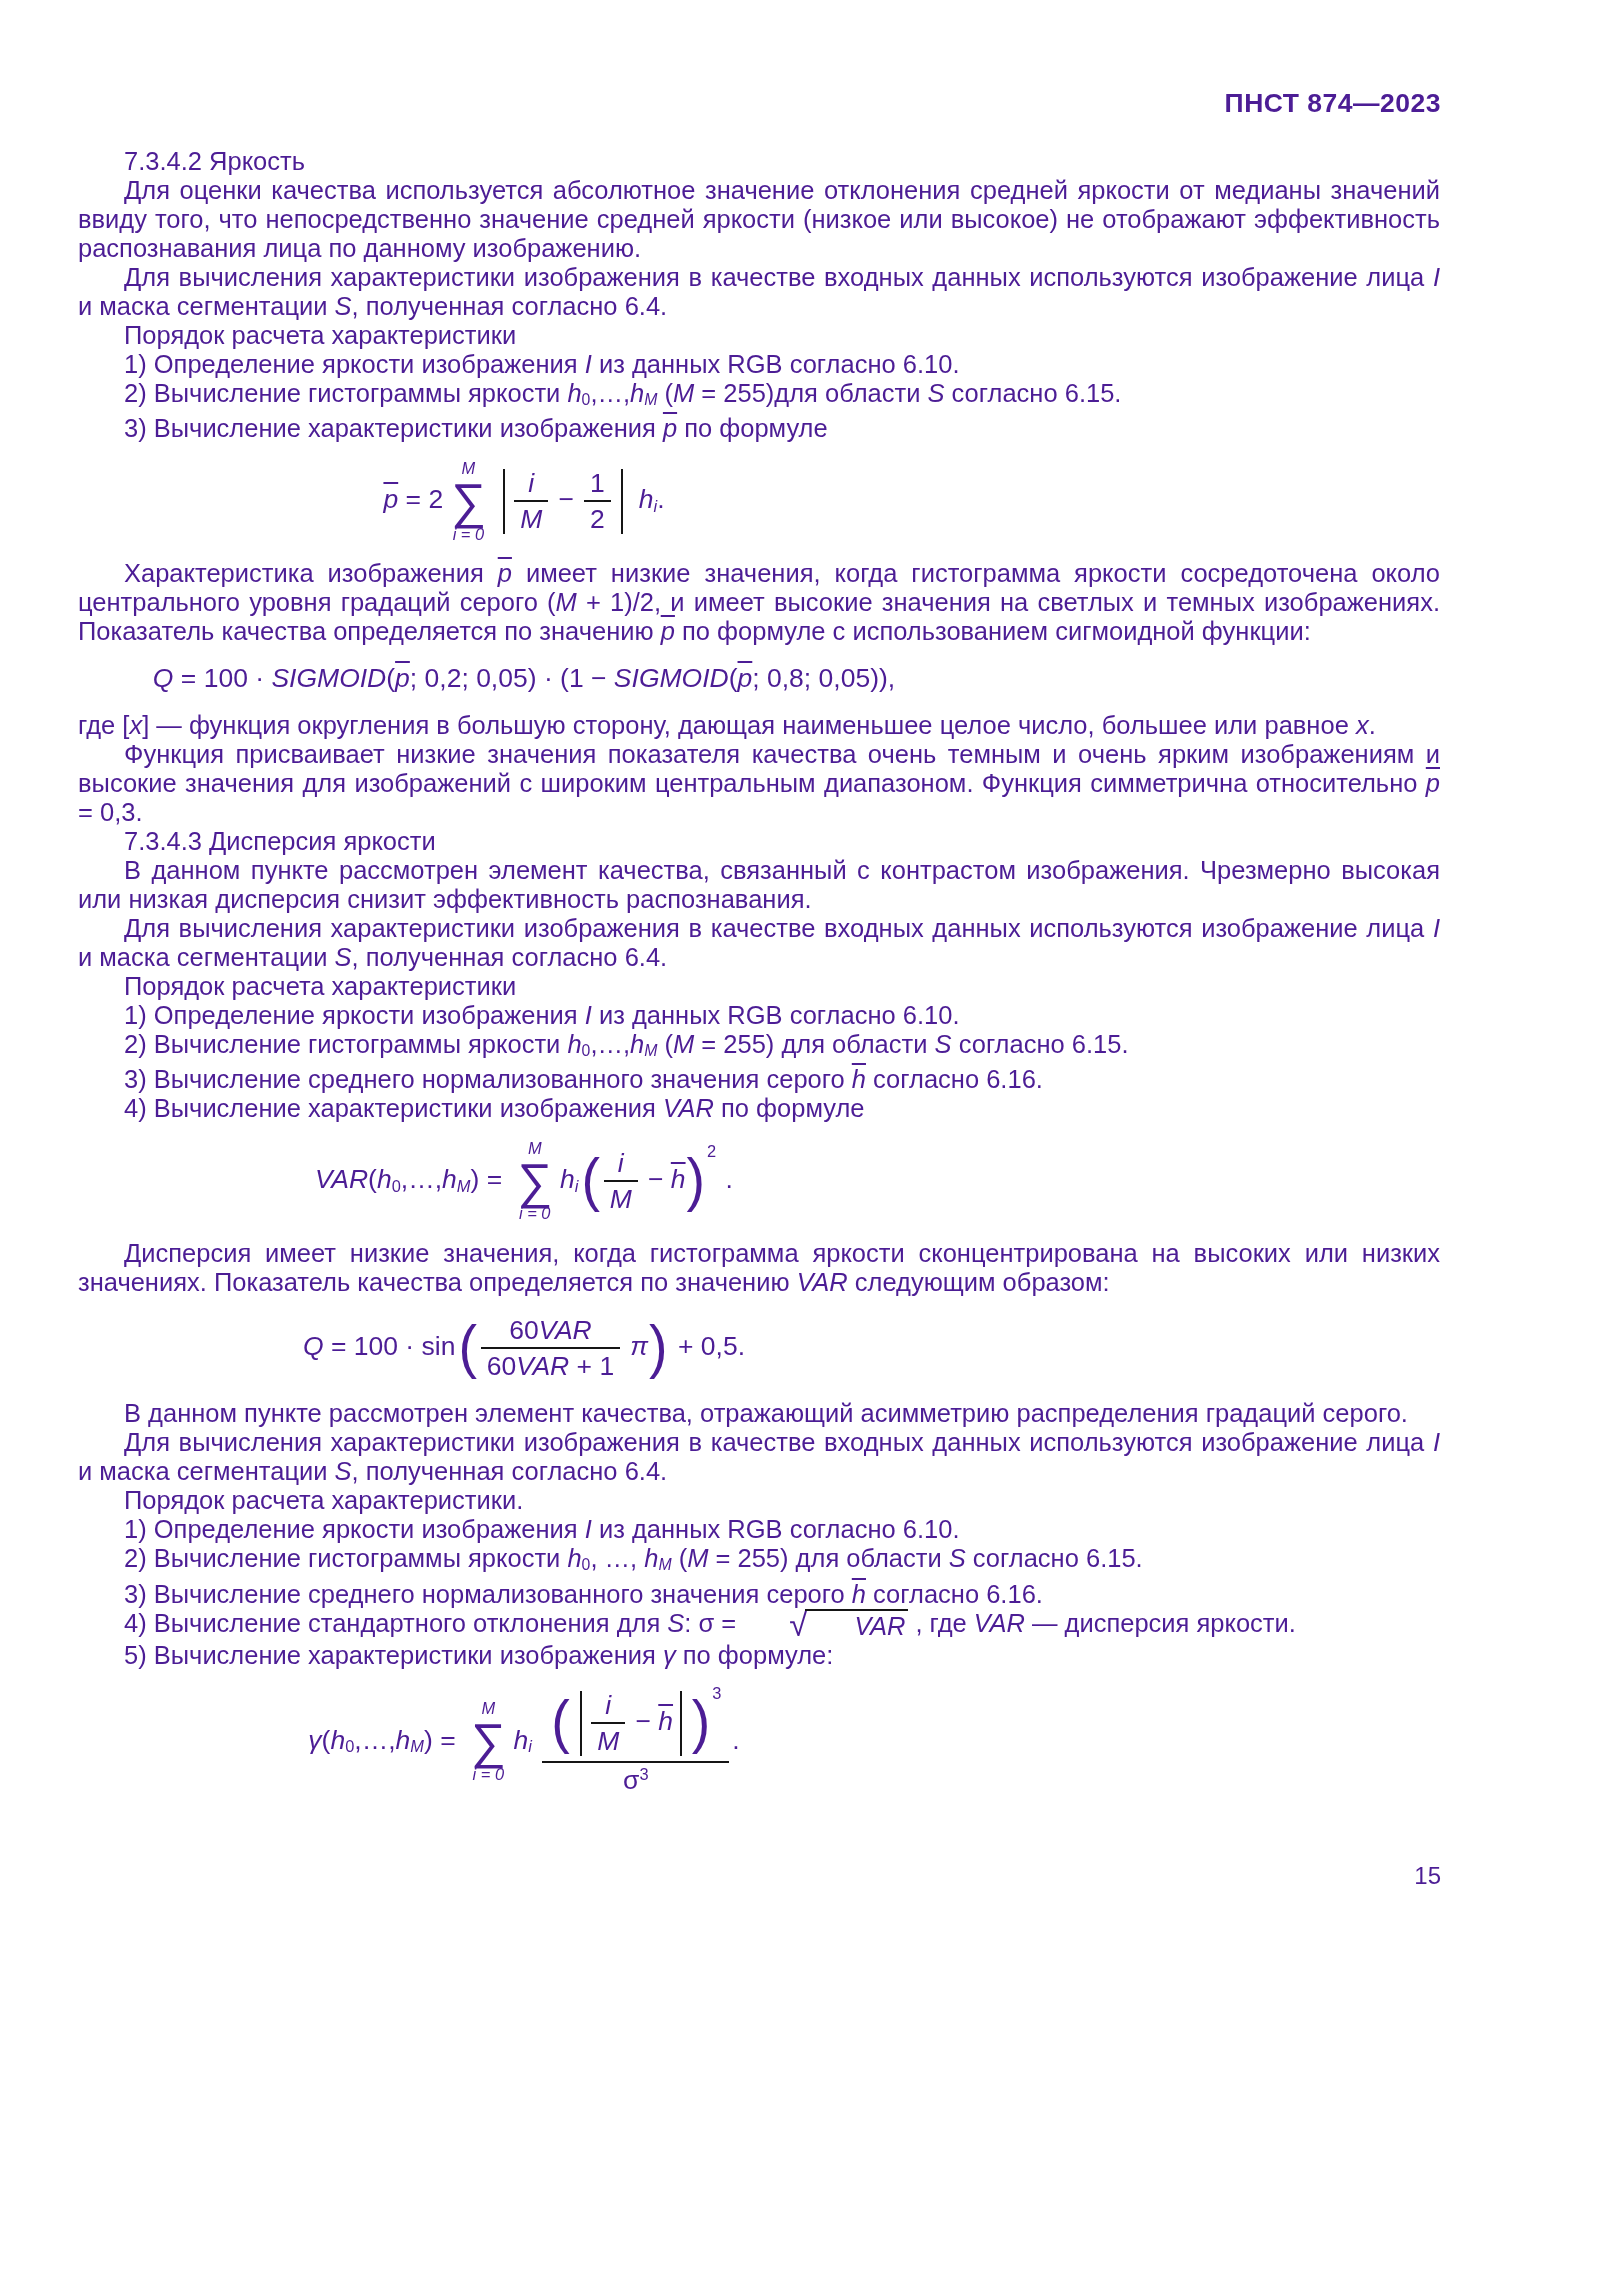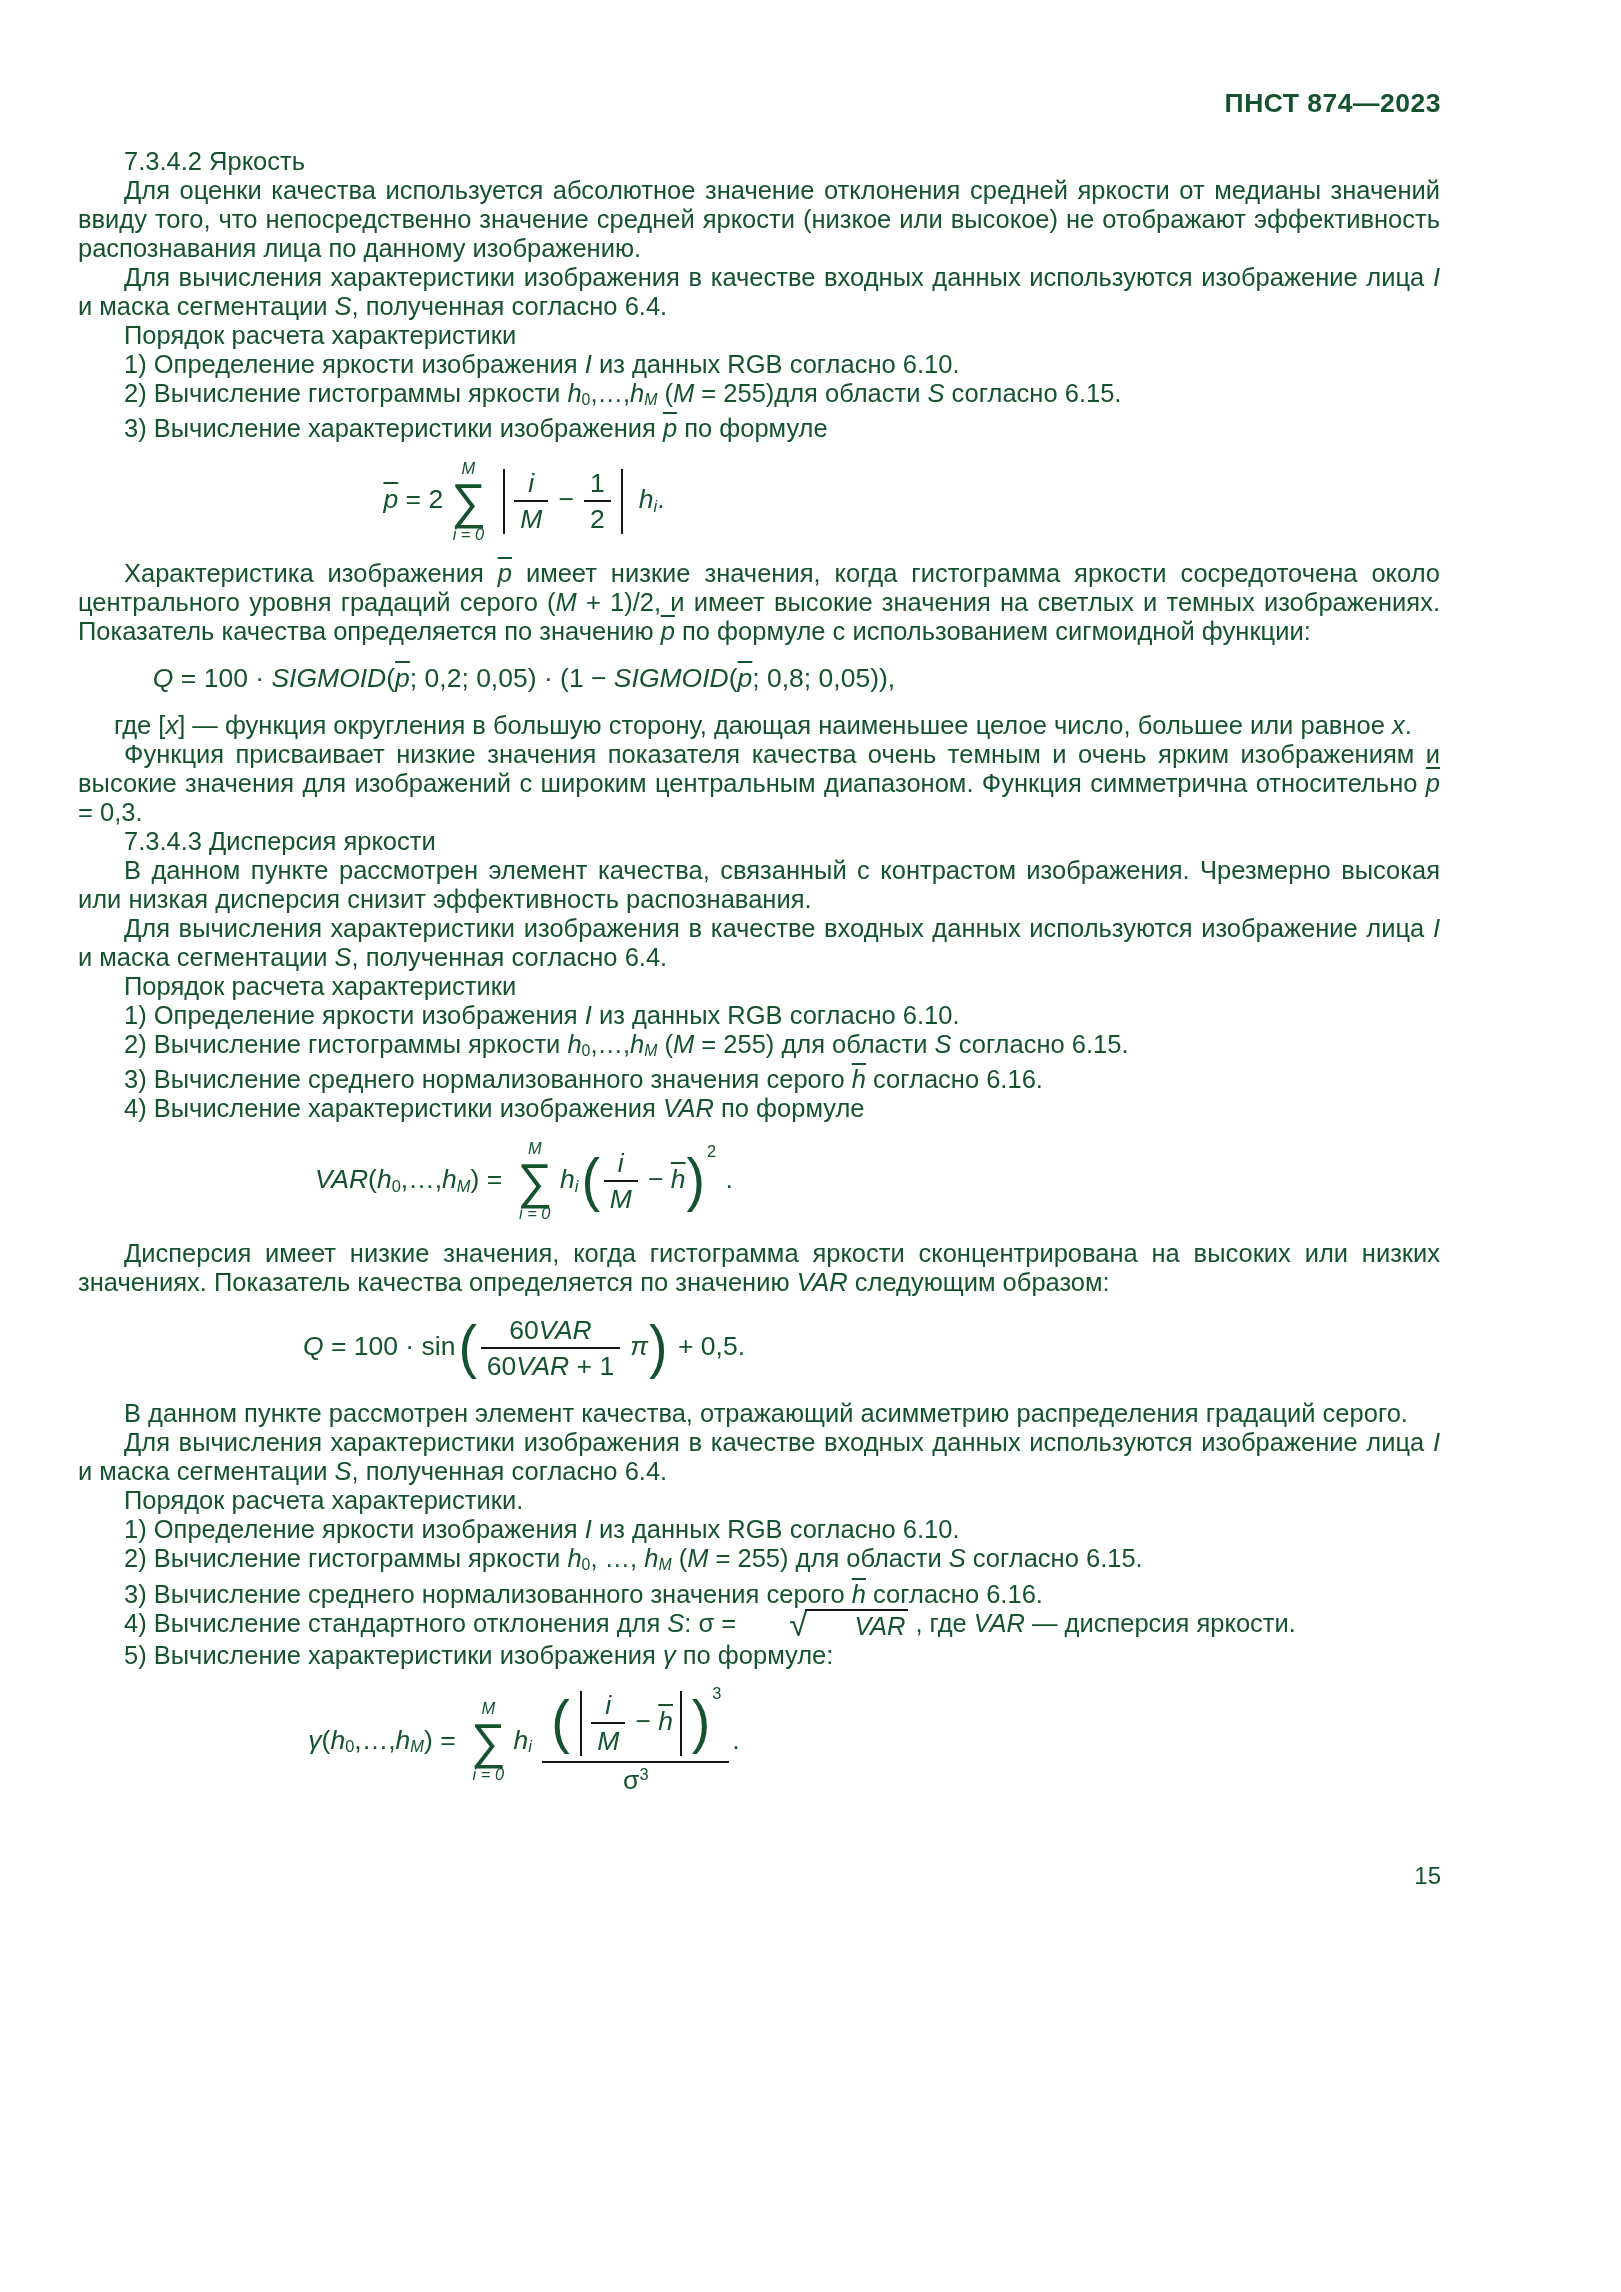--- a/index.html
+++ b/index.html
@@ -1,21 +1,21 @@
 <!DOCTYPE html>
 <html lang="ru"><head>
 <meta charset="utf-8">
 <style>
   html, body { margin: 0; padding: 0; background: #ffffff; }
   .page {
     position: relative;
     width: 1621px;
     height: 2293px;
     background: #ffffff;
-    color: #14532d;
+    color: #4c1d95;
     font-family: "Liberation Sans", "DejaVu Sans", sans-serif;
     overflow: hidden;
   }
   .doc-header {
     position: absolute;
     top: 88px;
     right: 180px;
     font-size: 26.5px;
     font-weight: bold;
     letter-spacing: 0.5px;
@@ -26,21 +26,21 @@
     left: 78px;
     width: 1362px;
     font-size: 25.5px;
     line-height: 29px;
   }
   .para {
     margin: 0;
     text-indent: 46px;
     text-align: justify;
   }
-  .para.noindent { text-indent: 0; margin-left: 36px; }
+  .para.noindent { text-indent: 0; }
   .it  { font-style: italic; }
   .bar { text-decoration: overline; }
   .sub { font-size: 0.62em; vertical-align: -0.22em; }
   .sup { font-size: 0.62em; vertical-align: 0.55em; }
 
   .formula {
     width: 892px;
     display: flex;
     justify-content: center;
     align-items: center;

